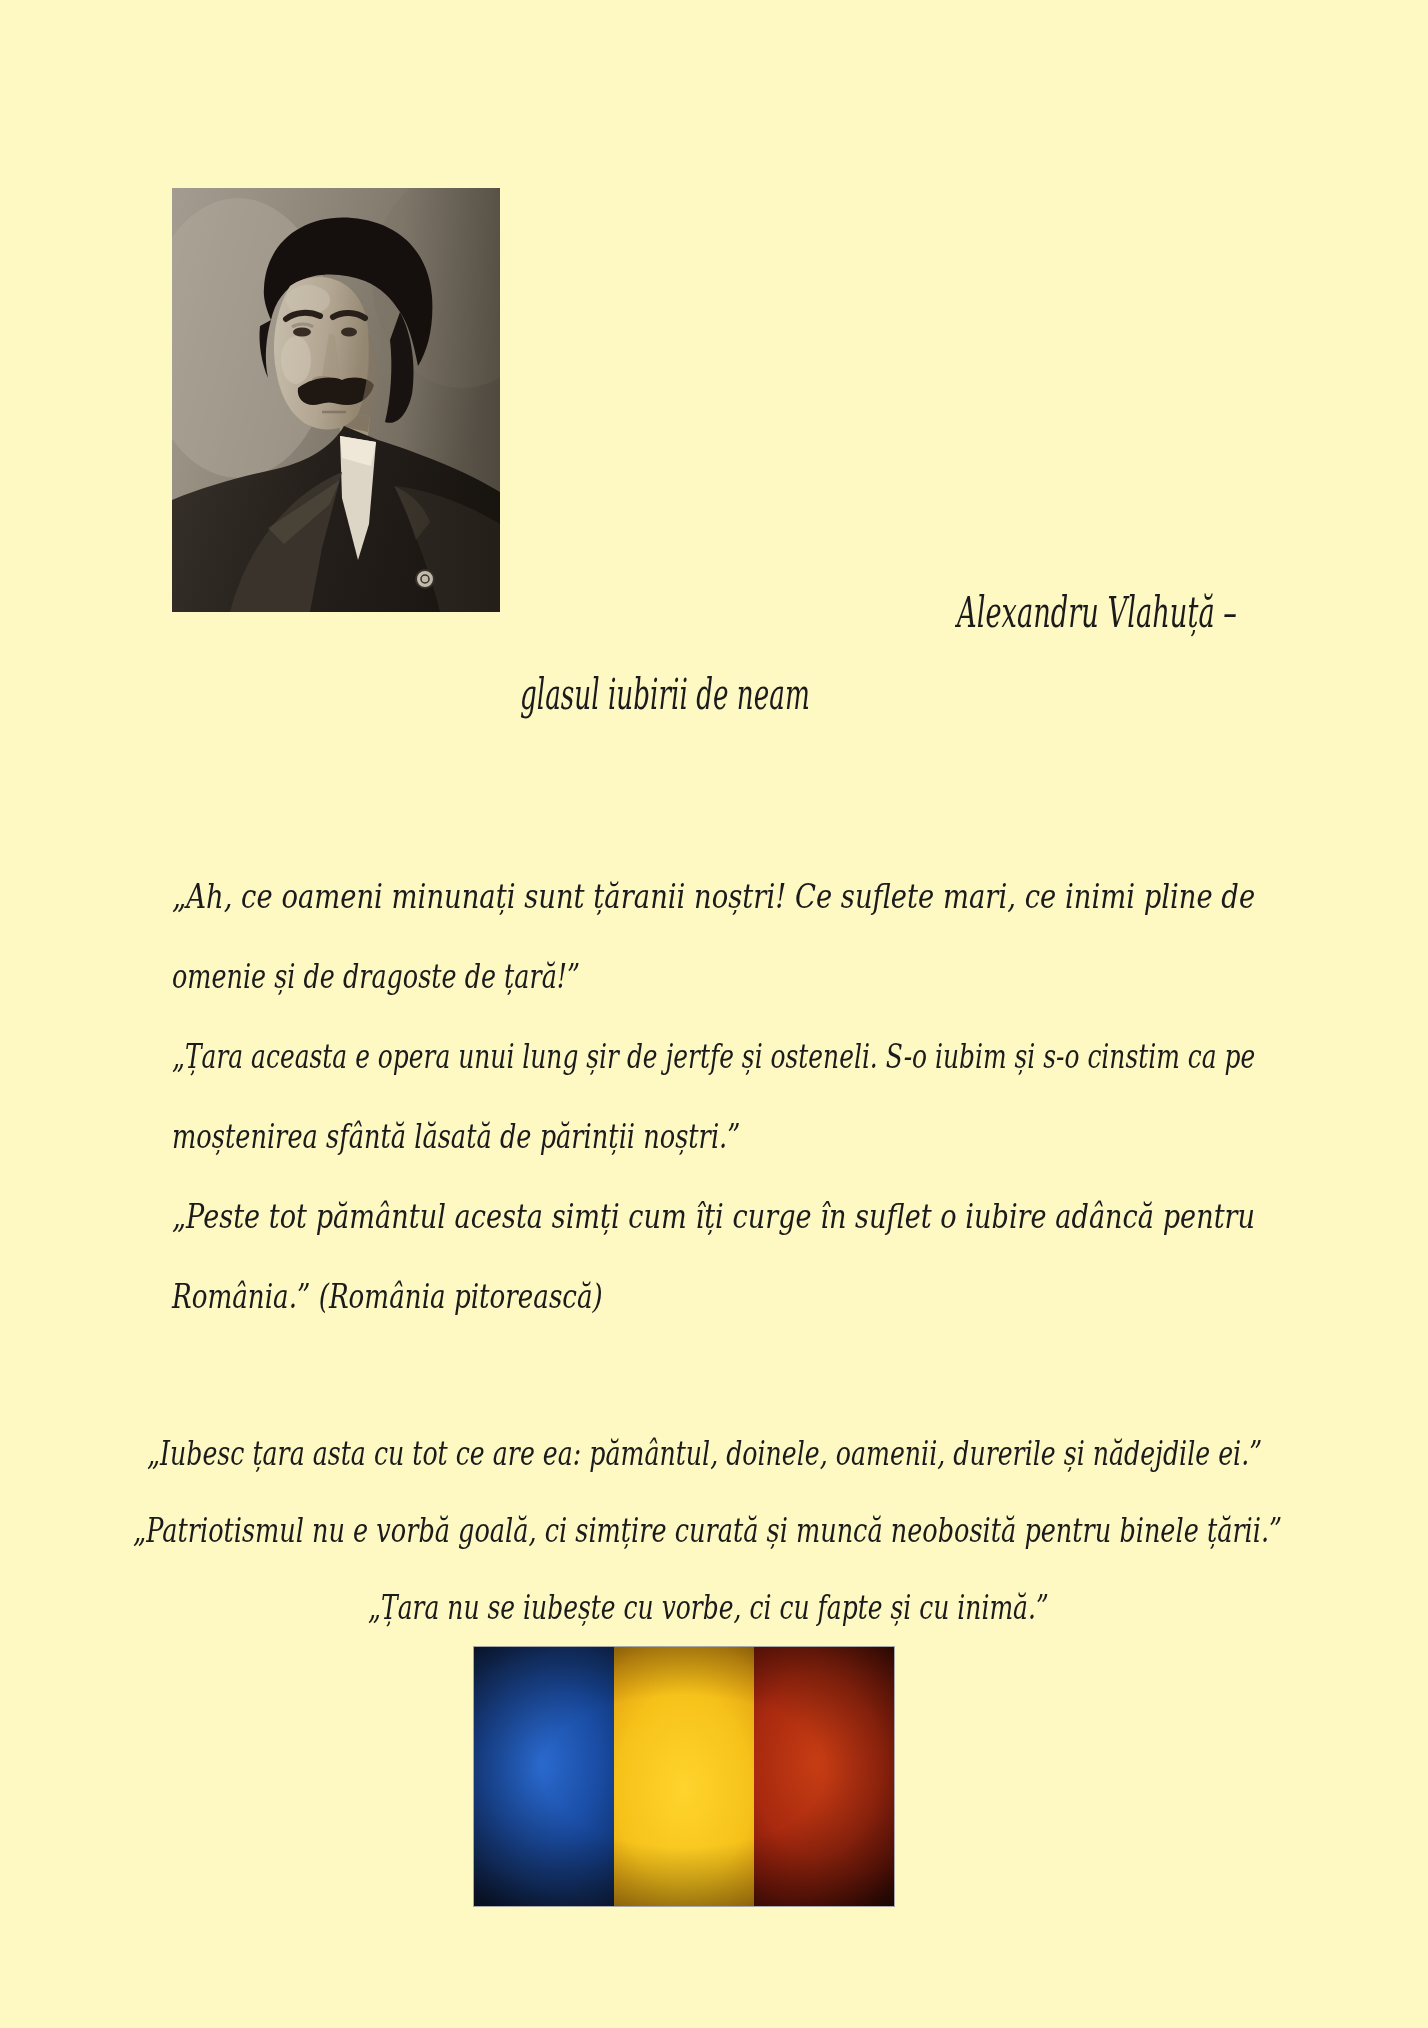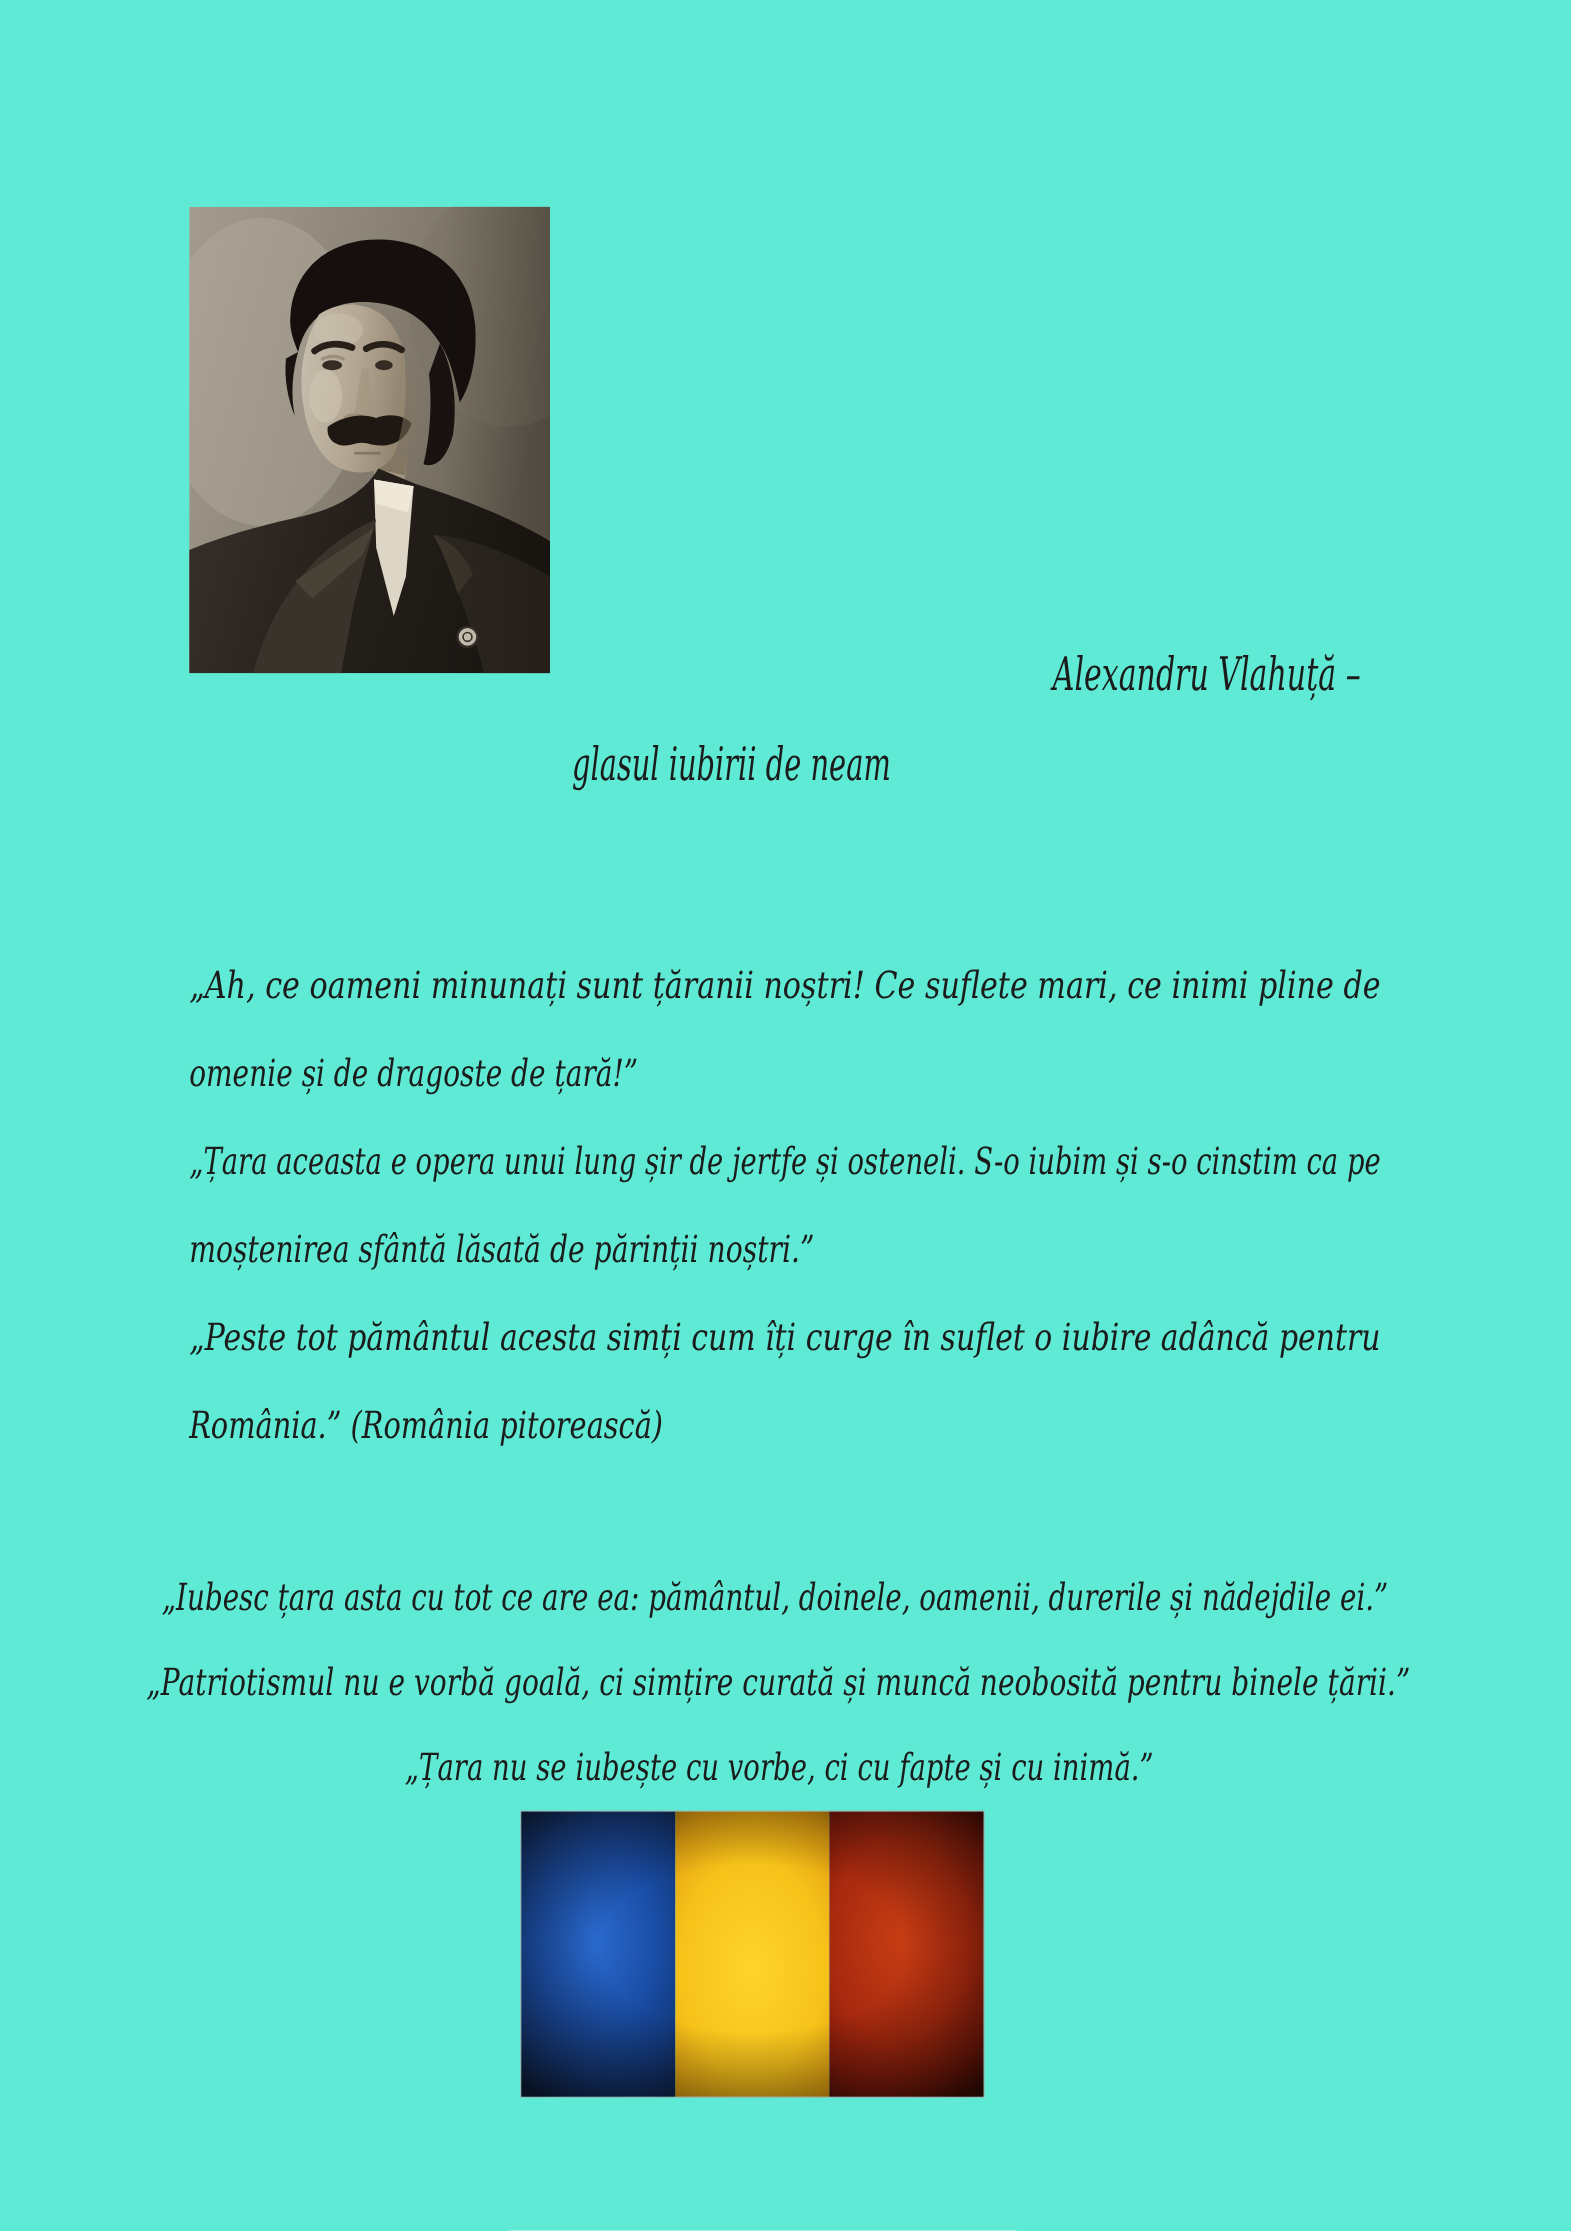--- a/index.html
+++ b/index.html
@@ -1,19 +1,19 @@
 <!DOCTYPE html>
 <html lang="ro"><head>
 <meta charset="utf-8">
 <style>
   html,body{margin:0;padding:0;background:#ffffff;}
   .page{
     position:relative;
     width:1428px;height:2028px;
-    background:#5eead4;
+    background:#fef9c3;
     overflow:hidden;
     font-family:"DejaVu Serif","Liberation Serif",serif;
     color:#1b1b1b;
   }
   .tline{
     position:absolute;
     white-space:nowrap;
     font-style:italic;
     line-height:1;
     transform-origin:left top;

